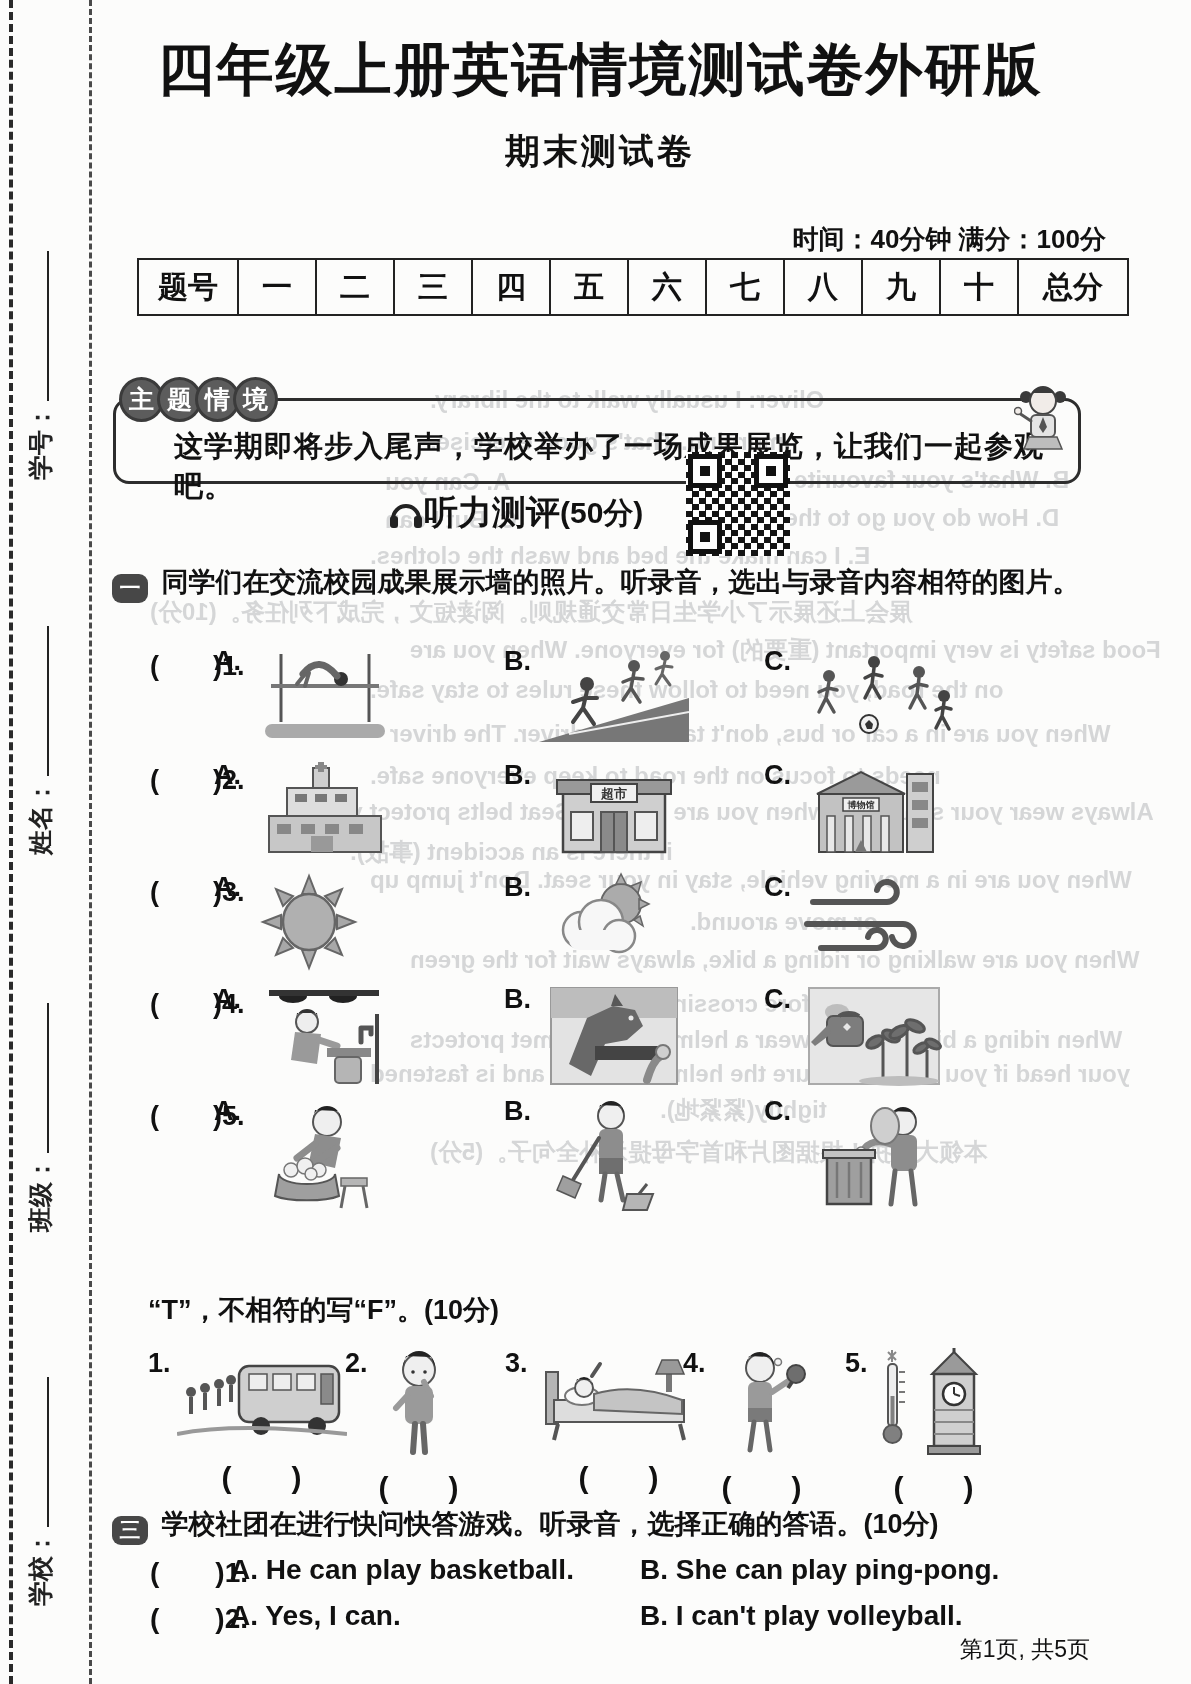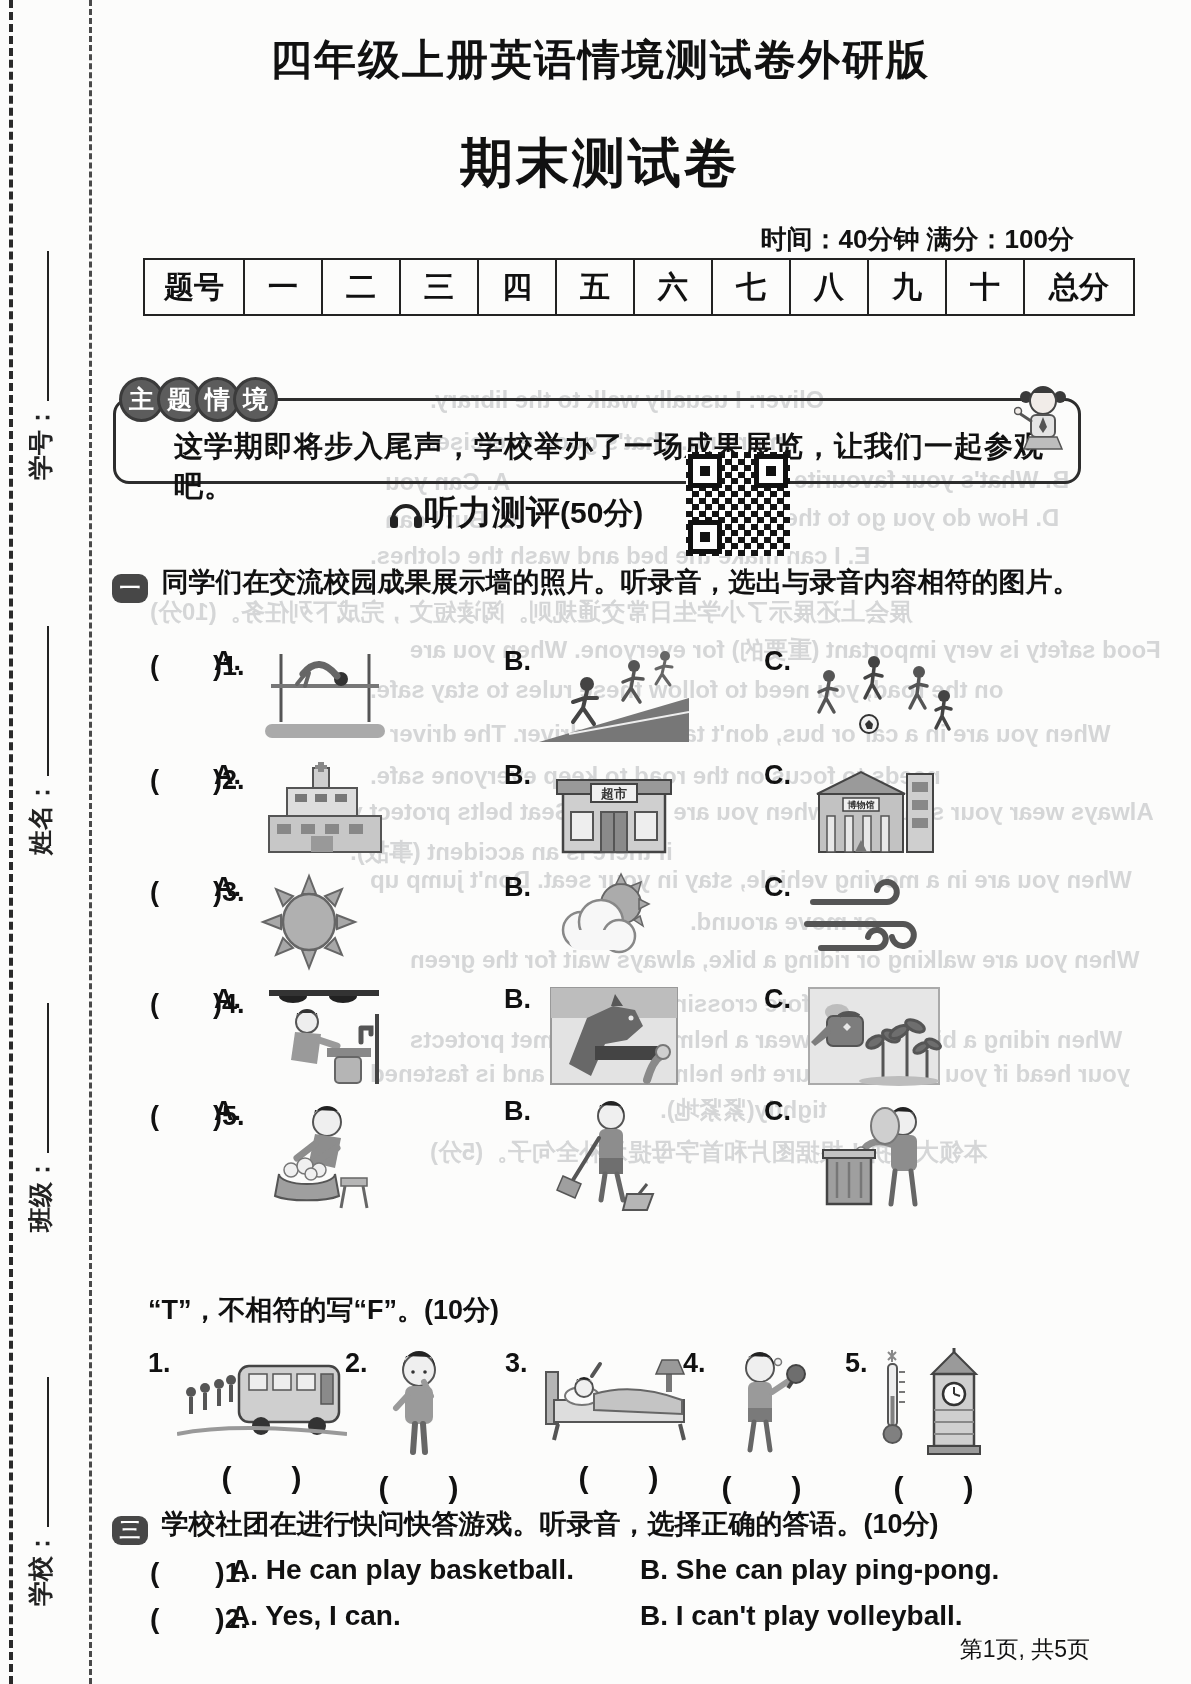--- a/index.html
+++ b/index.html
@@ -7,27 +7,27 @@
         font-family:"Liberation Sans",sans-serif;color:#111;}
   .abs{position:absolute;}
   
   .edge-dash{position:absolute;left:9px;top:0;bottom:0;border-left:4px dashed #2a2a2a;}
   .mid-dash{position:absolute;left:89px;top:0;bottom:0;border-left:3px dashed #4a4a4a;}
   .sb-field{position:absolute;left:24px;transform:rotate(-90deg);transform-origin:left top;
             white-space:nowrap;font-size:25px;font-weight:700;color:#222;}
   .sb-line{display:inline-block;width:150px;height:6px;border-bottom:2.5px solid #222;margin-left:4px;}
   
   .title{position:absolute;left:110px;top:32px;width:980px;text-align:center;
-         font-size:42px;font-weight:900;letter-spacing:2px;}
+         font-size:57px;font-weight:900;letter-spacing:2px;}
   .subtitle{position:absolute;left:110px;top:128px;width:980px;text-align:center;
-            font-size:53px;font-weight:800;letter-spacing:3px;}
-  .meta{position:absolute;left:96px;top:222px;width:978px;text-align:right;
+            font-size:35px;font-weight:800;letter-spacing:3px;}
+  .meta{position:absolute;left:128px;top:222px;width:978px;text-align:right;
         font-size:26px;font-weight:600;}
   
-  table.score{position:absolute;left:143px;top:258px;border-collapse:collapse;table-layout:fixed;}
+  table.score{position:absolute;left:137px;top:258px;border-collapse:collapse;table-layout:fixed;}
   table.score td{border:2px solid #222;height:52px;text-align:center;vertical-align:middle;
                  font-size:30px;font-weight:700;font-family:"Liberation Serif",serif;width:74px;}
   table.score td.c0{width:96px;}  table.score td.c11{width:106px;}
   
   .theme-box{position:absolute;left:113px;top:398px;width:962px;height:80px;
              border:3px solid #2d2d2d;border-radius:16px;}
   .theme-box .txt{position:absolute;left:58px;top:26px;font-size:29px;font-weight:600;
                   font-family:"Liberation Serif",serif;letter-spacing:1px;}
   .theme-badge{position:absolute;left:10px;top:-24px;display:flex;}
   .theme-badge .c{width:45px;height:45px;border-radius:50%;background:#5c5c5c;border:3px solid #3b3b3b;

